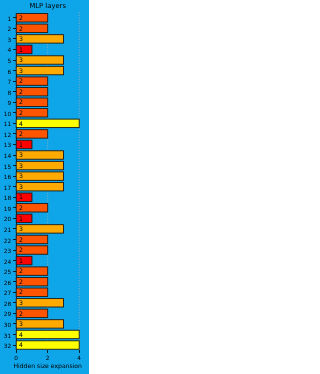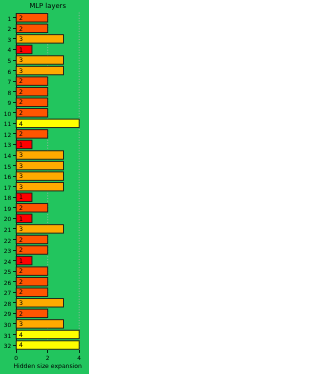--- a/index.html
+++ b/index.html
@@ -1,17 +1,17 @@
 <!DOCTYPE html>
 <html><head>
 <meta charset="utf-8">
 <style>
   html,body{margin:0;padding:0;background:#ffffff;}
   body{width:89px;height:374px;overflow:hidden;font-family:"DejaVu Sans",sans-serif;-webkit-font-smoothing:antialiased;}
-  #fig{position:relative;width:89px;height:374px;background:#22c55e;padding-left:31px;}
+  #fig{position:relative;width:89px;height:374px;background:#0ea5e9;padding-left:31px;}
   svg{position:absolute;left:0;top:0;display:block;shape-rendering:crispEdges;}
   text{font-family:"DejaVu Sans",sans-serif;fill:#000;}
 </style>
 </head>
 <body>
 
 <div id="fig">
   <svg id="plot" width="89" height="374" viewBox="0 0 89 374">
       <g>
         <line x1="47.7" y1="12.5" x2="47.7" y2="350.3" stroke="#b0b0b0" stroke-width="0.8" stroke-dasharray="1 1.65" shape-rendering="auto"></line>

